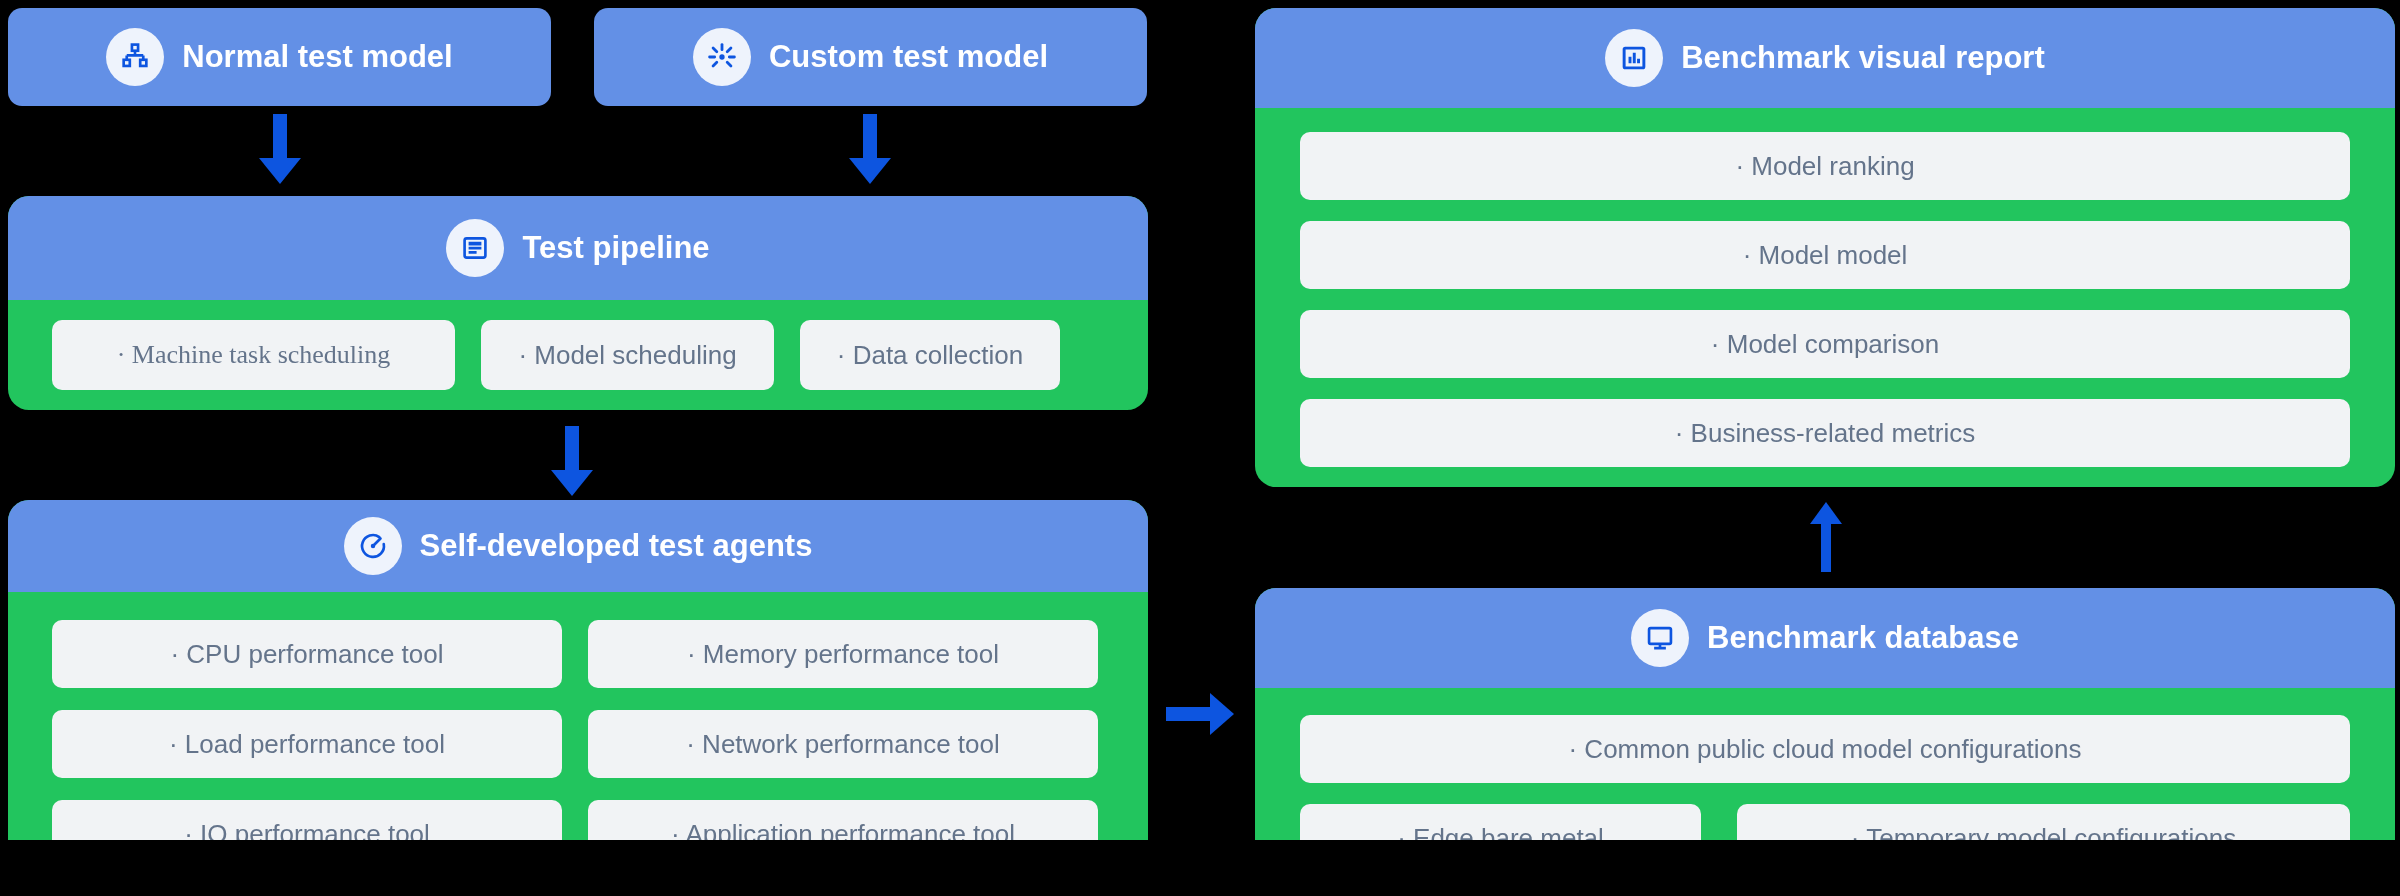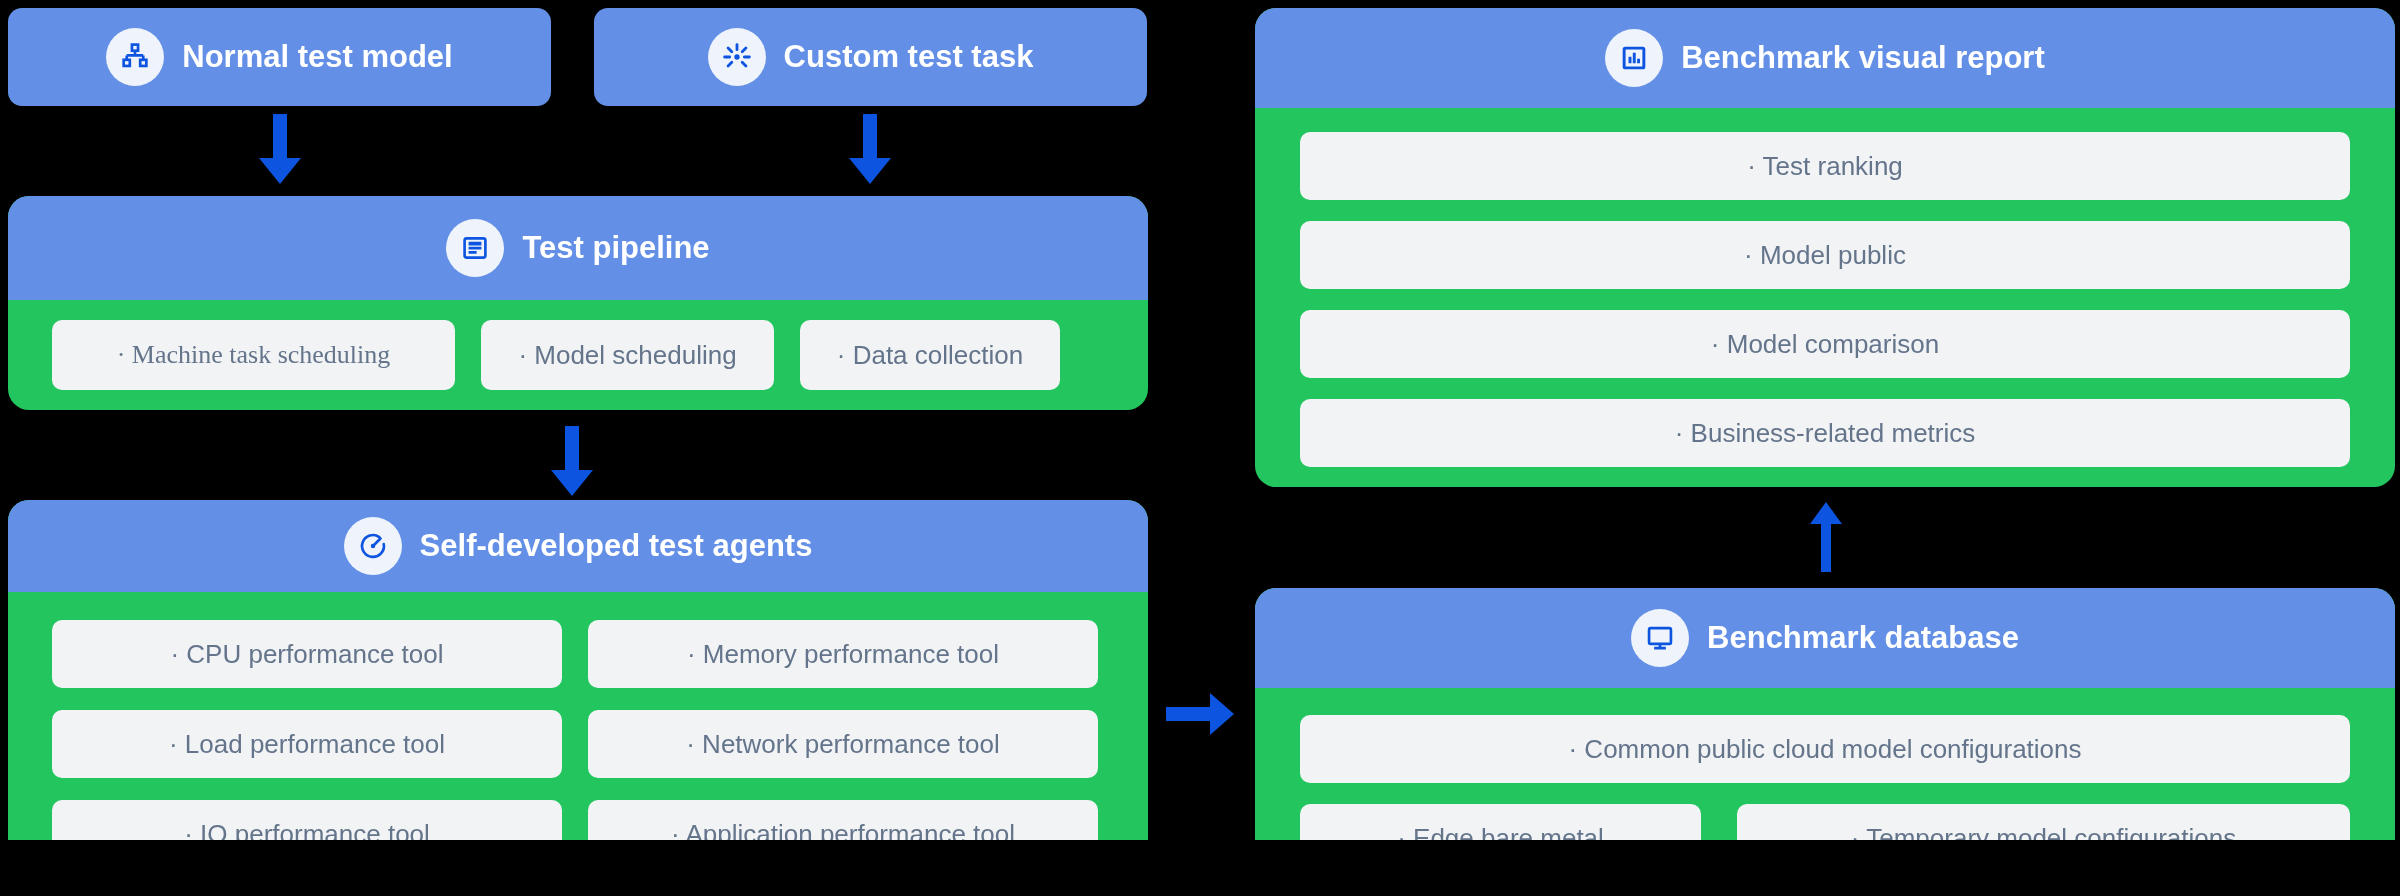--- a/index.html
+++ b/index.html
@@ -63,21 +63,21 @@
   <div class="node blue-box" style="left:594px;top:8px;width:553px;height:98px;">
     <span class="icon-circle">
       <svg viewBox="0 0 24 24" fill="none" stroke="#0d55e0" stroke-width="2.1" stroke-linecap="round">
         <circle cx="12" cy="12" r="2" fill="#0d55e0" stroke="none"></circle>
         <path d="M17.5 12 H21.3 M6.5 12 H2.7"></path>
         <path d="M12 6.5 V2.7"></path>
         <path d="M15.9 8.1 L18.7 5.3 M8.1 8.1 L5.3 5.3"></path>
         <path d="M15.9 15.9 L18.7 18.7 M8.1 15.9 L5.3 18.7"></path>
       </svg>
     </span>
-    <span>Custom test task</span>
+    <span>Custom test model</span>
   </div>
 
   <div class="arrow" style="left:258px;top:114px;">
     <svg width="44" height="70" viewBox="0 0 44 70" fill="#0d55e0">
       <rect x="15" y="0" width="14" height="46"></rect>
         <polygon points="1,44 43,44 22,70"></polygon>
     </svg>
   </div>
   <div class="arrow" style="left:848px;top:114px;">
     <svg width="44" height="70" viewBox="0 0 44 70" fill="#0d55e0">
@@ -143,22 +143,22 @@
     <div class="card-header" style="height:100px;">
       <span class="icon-circle">
         <svg viewBox="0 0 24 24" fill="none" stroke="#0d55e0">
           <rect x="4.6" y="4.6" width="14.8" height="14.8" rx="0.8" stroke-width="2.2"></rect>
           <path d="M9 16 V11 M12.2 16 V8 M15.4 16 V12.6" stroke-width="2.2"></path>
         </svg>
       </span>
       <span>Benchmark visual report</span>
     </div>
     <div class="report-body">
-      <div class="pill">· Test ranking</div>
-      <div class="pill">· Model public</div>
+      <div class="pill">· Model ranking</div>
+      <div class="pill">· Model model</div>
       <div class="pill">· Model comparison</div>
       <div class="pill">· Business-related metrics</div>
     </div>
   </div>
 
   <div class="arrow" style="left:1809px;top:502px;">
     <svg width="34" height="70" viewBox="0 0 34 70" fill="#0d55e0">
       <polygon points="17,0 33,22 1,22"></polygon>
         <rect x="12" y="20" width="10" height="50"></rect>
     </svg>

